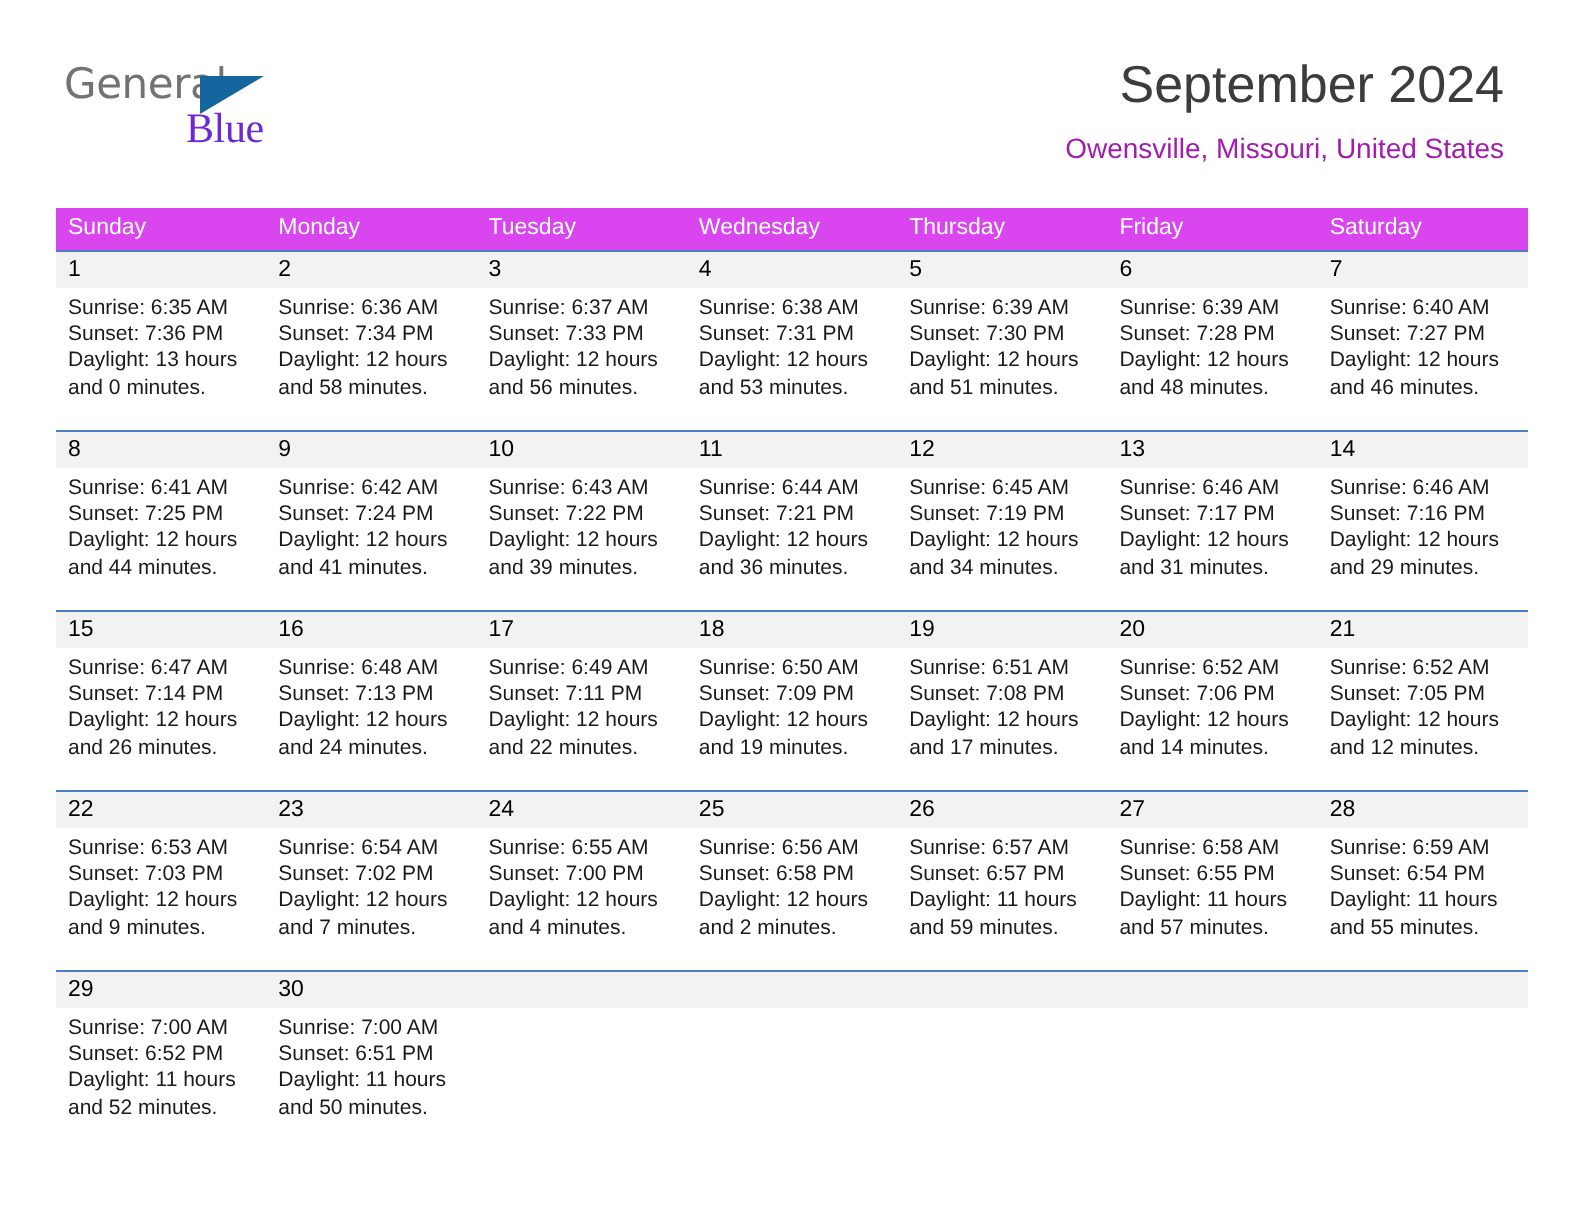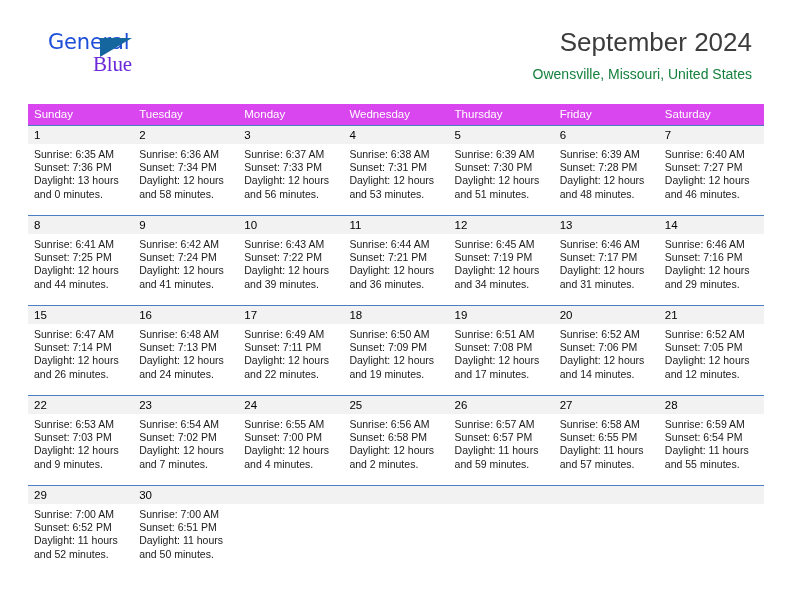--- a/index.html
+++ b/index.html
@@ -35,23 +35,22 @@
     top: 4px;
     width: 140px;
     height: 56px;
   }
   .logo-general {
     position: absolute;
     left: 0;
     top: 0;
     font-size: 21px;
     letter-spacing: -0.2px;
-    color: #1d4ed8;
+    color: #737373;
     font-family: "DejaVu Sans", sans-serif;
-    margin-left: 16px;
   }
   .logo-blue {
     position: absolute;
     left: 61px;
     top: 22px;
     font-size: 21px;
     letter-spacing: -0.2px;
     color: #6d28d9;
     font-family: Liberation Serif, serif;
     text-align: right;
@@ -73,21 +72,21 @@
     text-align: right;
   }
   .cal-title {
     font-size: 26px;
     color: #3c3c3c;
     line-height: 32px;
     white-space: nowrap;
   }
   .cal-subtitle {
     font-size: 14px;
-    color: #15803d;
+    color: #a21caf;
     line-height: 20px;
     margin-top: 6px;
     white-space: nowrap;
   }
 
   
   .calendar {
     position: absolute;
     left: 28px;
     top: 104px;
@@ -165,22 +164,22 @@
     <div class="title-block">
       <div class="cal-title">September 2024</div>
       <div class="cal-subtitle">Owensville, Missouri, United States</div>
     </div>
 
   </div>
 
   <div class="calendar">
     <div class="weekday-row">
       <div class="weekday">Sunday</div>
+      <div class="weekday">Monday</div>
       <div class="weekday">Tuesday</div>
-      <div class="weekday">Monday</div>
       <div class="weekday">Wednesday</div>
       <div class="weekday">Thursday</div>
       <div class="weekday">Friday</div>
       <div class="weekday">Saturday</div>
     </div>
 
     <div class="week-row">
       <div class="daynum-band">
         <div class="daynum">1</div>
         <div class="daynum">2</div>

